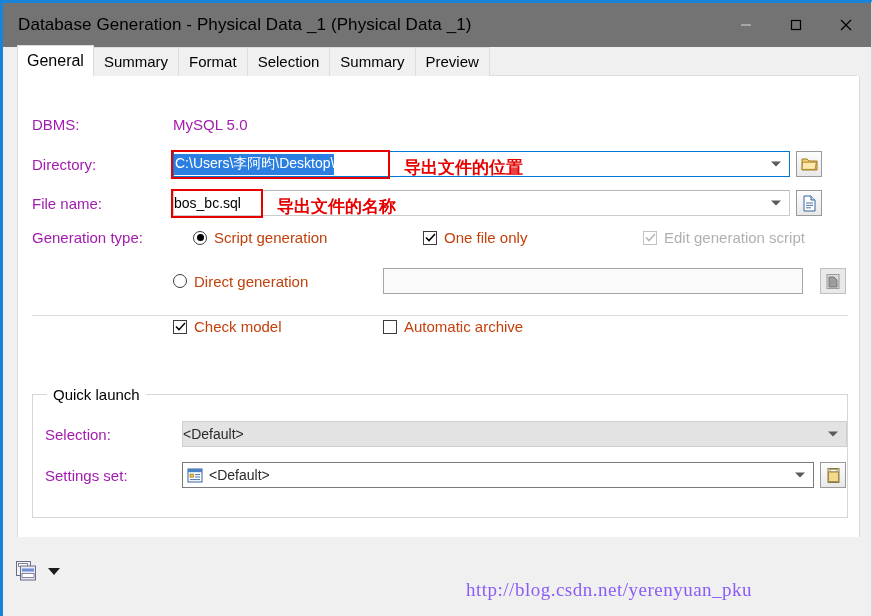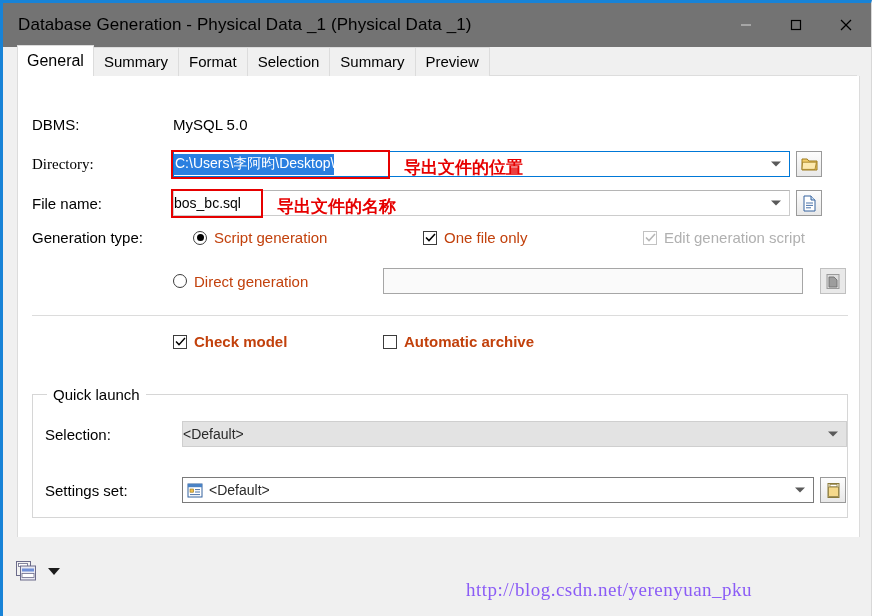--- a/index.html
+++ b/index.html
@@ -108,21 +108,21 @@
     box-sizing: border-box;
   }
 
   .row {
     position: absolute;
     display: flex;
     align-items: center;
   }
   .lbl {
     font-size: 15px;
-    color: #000000;
+    color: #a21caf;
   }
 
   
   .combo {
     box-sizing: border-box;
     height: 26px;
     background: #ffffff;
     border: 1px solid #7a7a7a;
     display: flex;
     align-items: center;
@@ -302,21 +302,21 @@
   </div>
 
   <div class="panel">
 
     <div class="row" style="left:14px; top:40px;">
       <div class="lbl" style="width:141px;">DBMS:</div>
       <div class="lbl">MySQL 5.0</div>
     </div>
 
     <div class="row" style="left:14px; top:75px;">
-      <div class="lbl" style="width:141px;font-family:Liberation Serif, serif;">Directory:</div>
+      <div class="lbl" style="width:141px;">Directory:</div>
       <div class="combo focused" style="width:617px;">
         <span class="sel-text">C:\Users\李阿昀\Desktop\</span>
         <span class="arrow"></span>
       </div>
       <div class="iconbtn">
         <svg width="17" height="15" viewBox="0 0 17 15">
           <path d="M1 2 h5.2 l1.6 2 H16 v9 H1 Z" fill="#f3cd6a" stroke="#9d7a1d" stroke-width="1"></path>
           <path d="M1.6 5.2 H15.4 L14 12.4 H1 Z" fill="#fde9ae" stroke="#9d7a1d" stroke-width="0.8"></path>
         </svg>
       </div>
@@ -378,21 +378,21 @@
       <div class="iconbtn disabled" style="margin-left:17px;">
         <svg width="16" height="17" viewBox="0 0 16 17">
           <rect x="2" y="1.5" width="12" height="14" fill="#dcdcdc" stroke="#9a9a9a" stroke-width="1"></rect>
           <path d="M4 4 h5 l3 3 v7 H4 Z" fill="#9d9d9d" stroke="#6f6f6f" stroke-width="0.9"></path>
         </svg>
       </div>
     </div>
 
     <div class="divider" style="left:14px; top:239px; width:816px;"></div>
 
-    <div class="row" style="left:155px; top:257px;font-weight:bold;">
+    <div class="row" style="left:155px; top:242px;">
       <div class="opt" style="width:210px;">
         <span class="cb">
           <svg width="11" height="9" viewBox="0 0 11 9">
               <polyline points="1,4.4 4,7.6 10,1" fill="none" stroke="#000" stroke-width="1.4"></polyline>
             </svg>
         </span>
         <span>Check model</span>
       </div>
       <div class="opt">
         <span class="cb"></span>
@@ -404,21 +404,21 @@
       <div class="group-title">Quick launch</div>
 
       <div class="row" style="left:12px; top:26px;">
         <div class="lbl" style="width:137px;">Selection:</div>
         <div class="combo grey" style="width:665px;">
           <span class="combo-text placeholderish">&lt;Default&gt;</span>
           <span class="arrow"></span>
         </div>
       </div>
 
-      <div class="row" style="left:12px; top:82px;">
+      <div class="row" style="left:12px; top:67px;">
         <div class="lbl" style="width:137px;">Settings set:</div>
         <div class="combo" style="width:632px;">
           <span style="display:flex;align-items:center;padding-left:4px;">
             <svg width="16" height="15" viewBox="0 0 16 15" style="margin-right:6px;">
               <rect x="1" y="1" width="14" height="13" fill="#ffffff" stroke="#35629e" stroke-width="1"></rect>
               <rect x="1" y="1" width="14" height="3.2" fill="#4a82c4"></rect>
               <rect x="3" y="6" width="3.6" height="3.2" fill="#f2c14b" stroke="#8c6c14" stroke-width="0.6"></rect>
               <line x1="8" y1="6.6" x2="13" y2="6.6" stroke="#35629e" stroke-width="0.9"></line>
               <line x1="8" y1="9" x2="13" y2="9" stroke="#35629e" stroke-width="0.9"></line>
               <line x1="3" y1="11.6" x2="13" y2="11.6" stroke="#35629e" stroke-width="0.9"></line>

